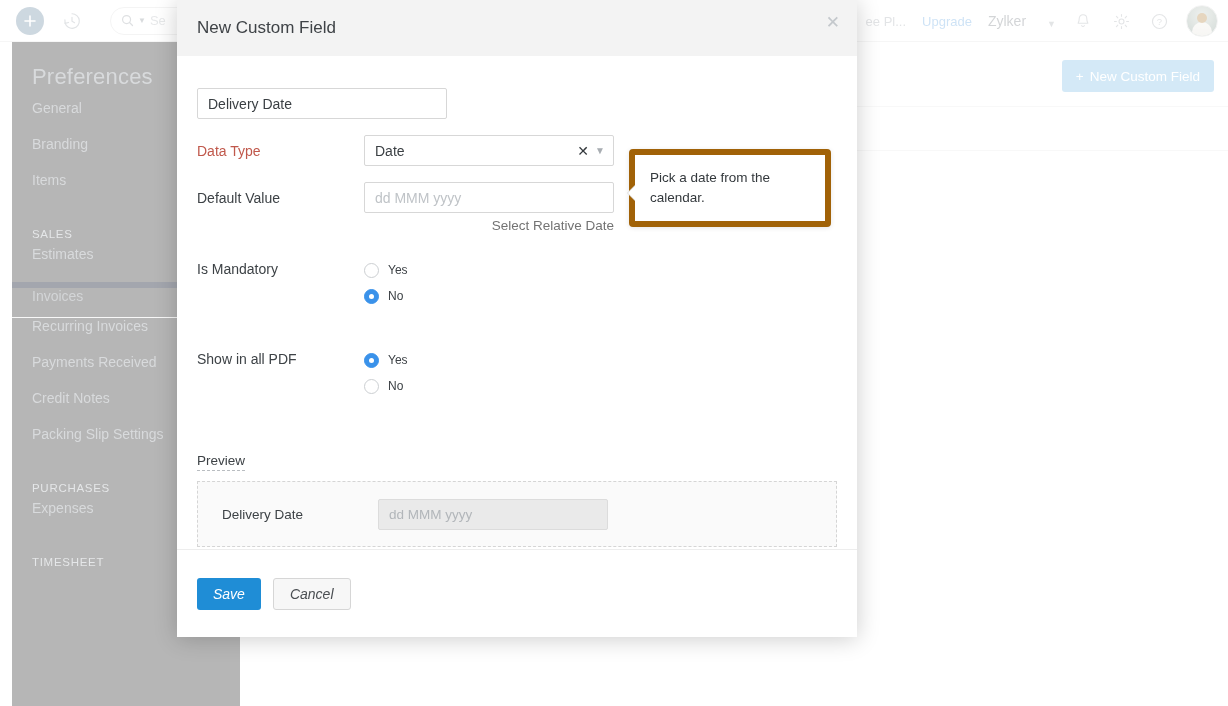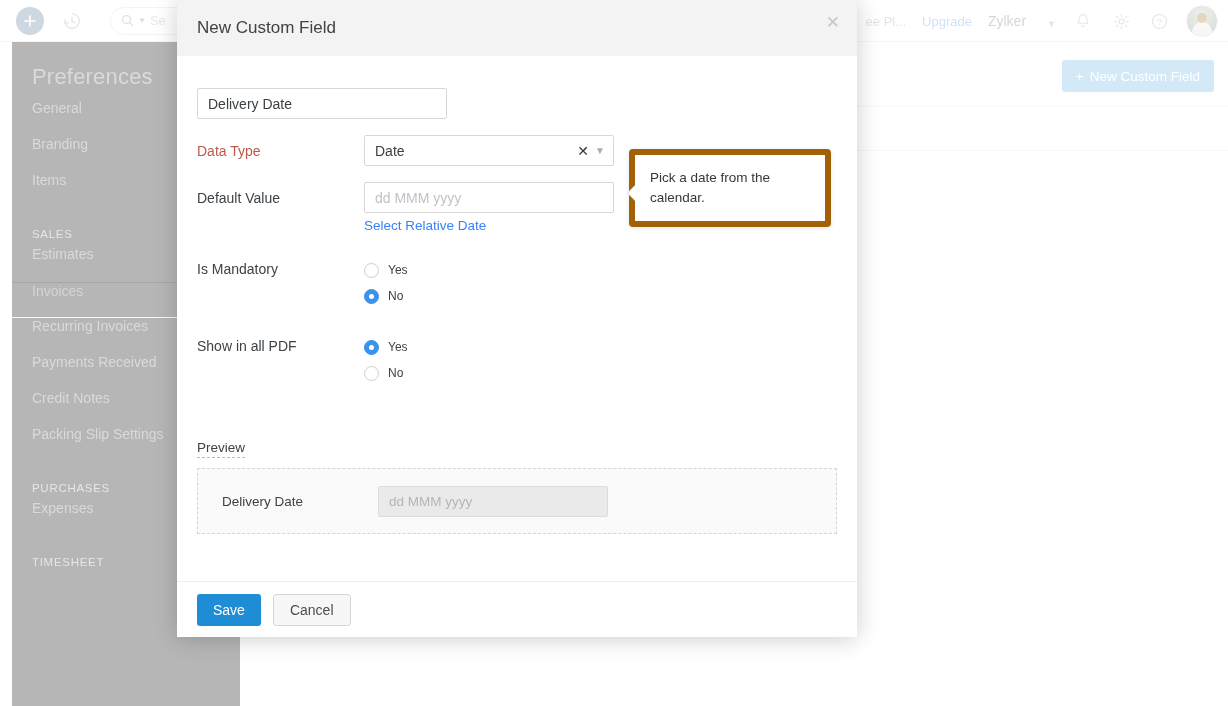--- a/index.html
+++ b/index.html
@@ -70,21 +70,21 @@
   }
   .prefs-title {
     font-size: 22px; color: #9a9fa4; font-weight: 400;
     padding: 22px 0 10px 20px; letter-spacing: .2px;
   }
   .nav-item {
     height: 36px; display: flex; align-items: flex-start;
     padding-left: 20px; font-size: 14px; color: #9a9fa4;
   }
   .nav-item.active {
-    border-top: 1px solid #0f172a; border-bottom: 1px solid #ededed;
+    border-top: 6px solid #0f172a; border-bottom: 1px solid #ededed;
     color: #8d9297;
   }
   .nav-group {
     padding: 20px 0 6px 20px; font-size: 11.5px; color: #bcc0c4;
     letter-spacing: .7px;
   }
 
   
   .content { position: absolute; top: 42px; left: 240px; right: 0; bottom: 0; background: #fff; }
   .content-header { height: 64px; position: relative; }
@@ -114,22 +114,22 @@
     height: 56px; background: #f3f3f3; position: relative;
     display: flex; align-items: center; padding: 0 20px;
   }
   .modal-title { font-size: 17px; color: #3f4347; font-weight: 400; }
   .modal-close {
     position: absolute; right: 17px; top: 14px;
     font-size: 17px; color: #c4c8cc; line-height: 1;
   }
   .modal-body { flex: 1; padding: 32px 20px 0 20px; position: relative; }
   .modal-footer {
-    height: 56px; border-top: 1px solid #ededed;
-    display: flex; align-items: center; gap: 12px; padding: 0 20px;
+    height: 88px; border-top: 1px solid #ededed;
+    display: flex; align-items: center; gap: 12px; padding: 0 20px; font-style: italic;
   }
   .btn {
     height: 32px; padding: 0 16px; border-radius: 3px;
     font-size: 14px; display: inline-flex; align-items: center; justify-content: center;
   }
   .btn-primary { background: #1f8dd6; color: #ffffff; }
   .btn-secondary { background: #f7f7f7; border: 1px solid #d6d6d6; color: #4a4e52; }
 
   
   .form-row { display: flex; align-items: flex-start; margin-bottom: 16px; }
@@ -144,22 +144,22 @@
   .text-input.ph { color: #bfc3c7; }
   .select-input {
     width: 250px; height: 31px; border: 1px solid #d7d7d7; border-radius: 2px;
     background: #ffffff; font-size: 14px; color: #3a3f43;
     padding: 0 8px 0 10px; display: flex; align-items: center; justify-content: space-between;
   }
   .select-ctrls { display: flex; align-items: center; gap: 6px; }
   .sel-x { color: #33383c; font-size: 14px; line-height: 1; }
   .sel-chev { color: #a8adb2; font-size: 10px; line-height: 1; }
   .rel-link {
-    width: 250px; margin-top: 5px;
-    font-size: 13.5px; color: #3b82f6;
+    width: 250px; text-align: right; margin-top: 5px;
+    font-size: 13.5px; color: #737373;
   }
 
   
   .radio-row { display: flex; align-items: center; height: 22px; gap: 9px; margin-bottom: 4px; }
   .radio {
     width: 15px; height: 15px; border-radius: 50%;
     border: 1px solid #cccfd2; background: #ffffff;
     display: flex; align-items: center; justify-content: center;
   }
   .radio.on { background: #3a92ea; border-color: #3a92ea; }
@@ -367,21 +367,21 @@
             <span class="radio"></span>
             <span class="radio-label">Yes</span>
           </div>
           <div class="radio-row">
             <span class="radio on"></span>
             <span class="radio-label">No</span>
           </div>
         </div>
       </div>
 
-      <div class="form-row" style="margin-top:25px;">
+      <div class="form-row" style="margin-top:38px;">
         <div class="form-label" style="padding-top:2px;">Show in all PDF</div>
         <div class="field-col">
           <div class="radio-row">
             <span class="radio on"></span>
             <span class="radio-label">Yes</span>
           </div>
           <div class="radio-row">
             <span class="radio"></span>
             <span class="radio-label">No</span>
           </div>

